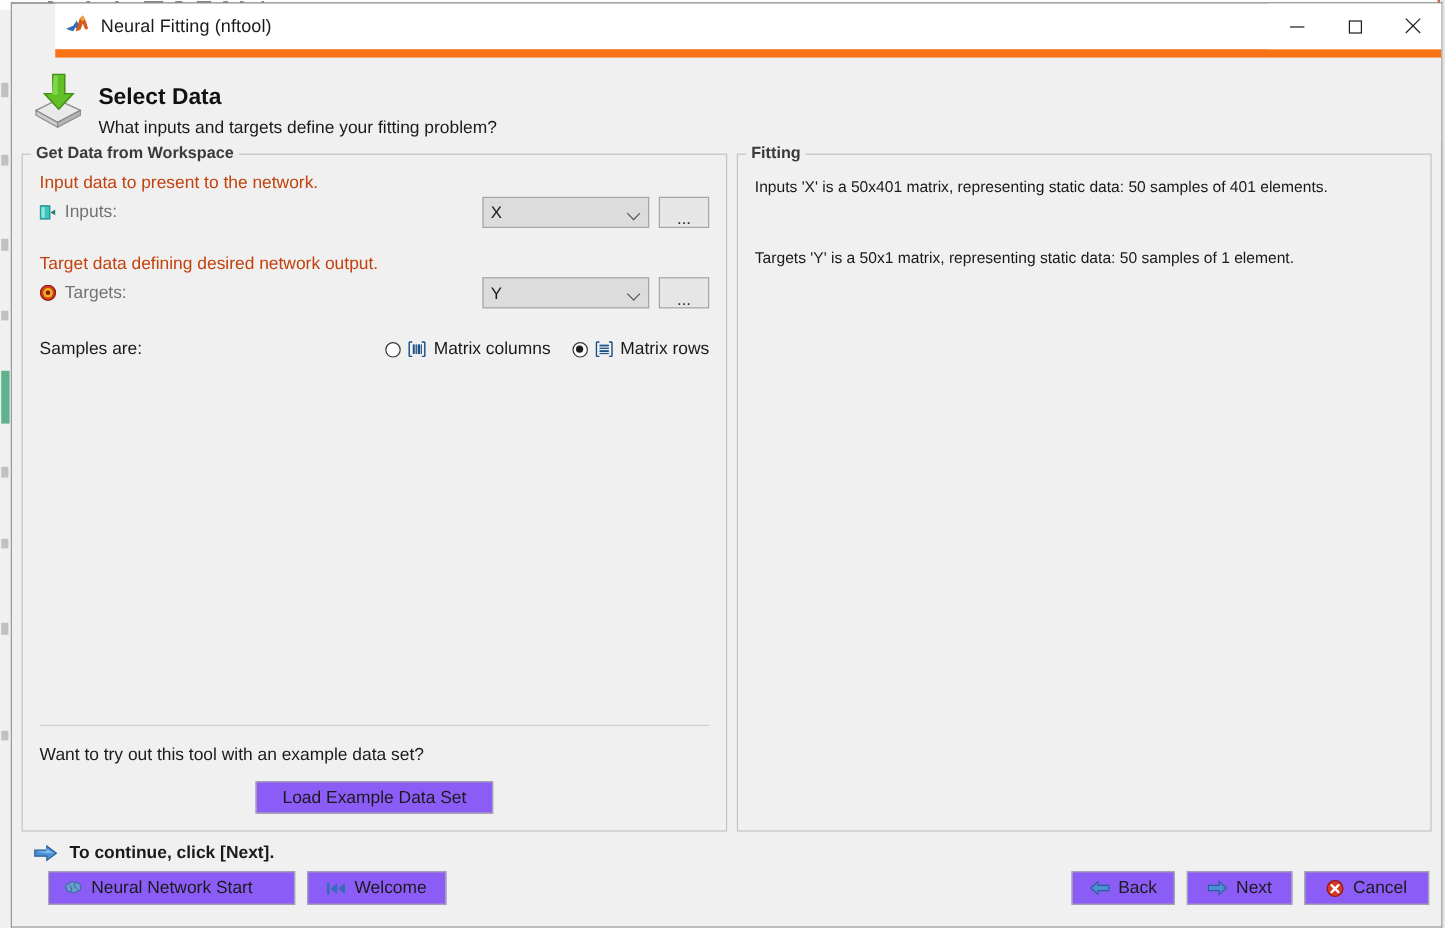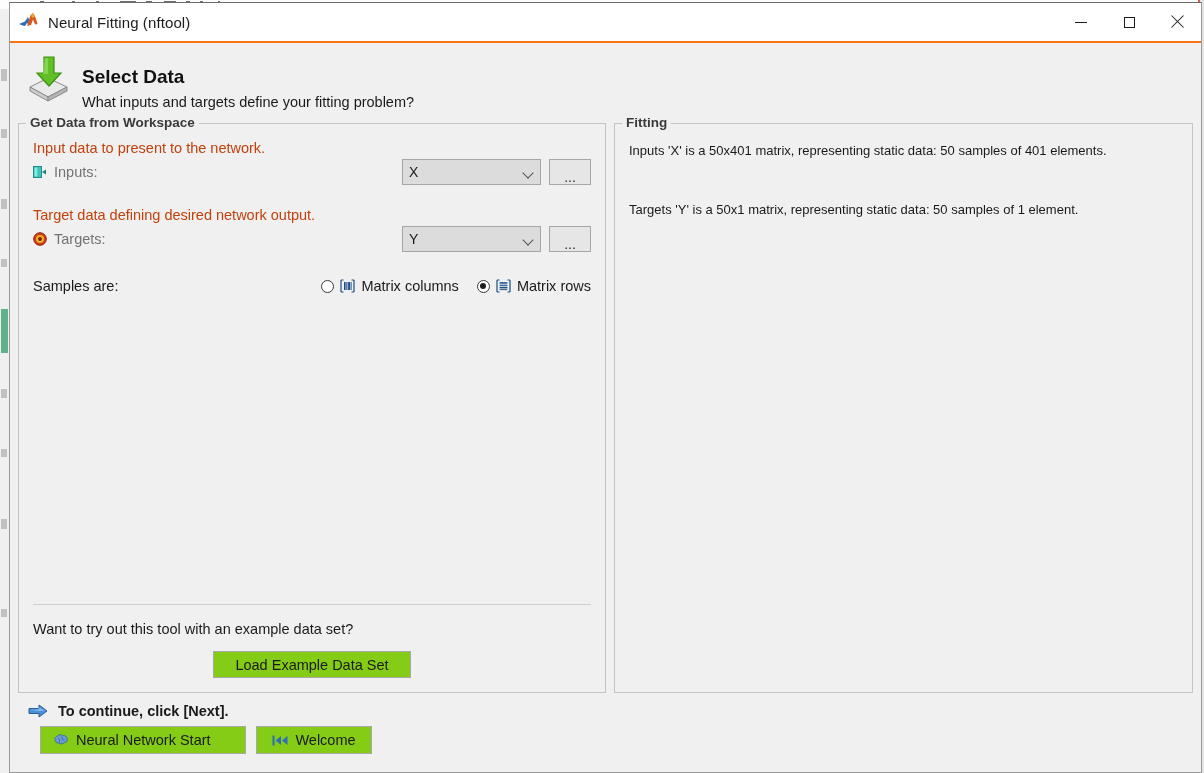--- a/index.html
+++ b/index.html
@@ -80,24 +80,25 @@
     box-sizing: border-box;
     display: flex;
     flex-direction: column;
   }
 
   
   #titlebar {
     height: 38px;
     min-height: 38px;
     background: #ffffff;
-    border-bottom: 2px solid #f97316;
+    border-bottom: 7px solid #f97316;
     display: flex;
     align-items: center;
     position: relative;
+    margin-left: 36px;
   }
   #titlebar .title-icon {
     margin-left: 8px;
     margin-right: 8px;
     width: 22px;
     height: 20px;
     position: relative;
     flex: 0 0 auto;
   }
   #titlebar .title-text {
@@ -315,21 +316,21 @@
   .hr-sep {
     border-top: 1px solid #cfcfcf;
     margin-bottom: 16px;
   }
   .example-q {
     font-size: 14.5px;
     color: #1a1a1a;
     margin-bottom: 14px;
   }
   .btn {
-    background: #84cc16;
+    background: #8b5cf6;
     border: 1px solid #a8a8a8;
     box-sizing: border-box;
     font-size: 14.5px;
     color: #1a1a1a;
     display: inline-flex;
     align-items: center;
     justify-content: center;
     gap: 7px;
     padding: 0 12px;
     height: 26px;
@@ -598,16 +599,45 @@
         <span class="ico">
           <svg width="16" height="13" viewBox="0 0 16 13">
             <rect x="0.5" y="1.5" width="2" height="10" fill="#2f6fb5"></rect>
             <path d="M9 2 L9 11 L3.6 6.5 Z" fill="#2f6fb5"></path>
             <path d="M15.5 2 L15.5 11 L10 6.5 Z" fill="#2f6fb5"></path>
           </svg>
         </span>
         <span>Welcome</span>
       </div>
 
+      <div class="right-group">
+        <div class="btn" id="back-btn">
+          <span class="ico">
+            <svg width="17" height="14" viewBox="0 0 17 14">
+              <path d="M16 4.8 L7 4.8 L7 1.6 L1 7 L7 12.4 L7 9.2 L16 9.2 Z" fill="#4a90d9" stroke="#2b5e96" stroke-width="1"></path>
+            </svg>
+          </span>
+          <span>Back</span>
+        </div>
+
+        <div class="btn" id="next-btn">
+          <span class="ico">
+            <svg width="17" height="14" viewBox="0 0 17 14">
+              <path d="M1 4.8 L10 4.8 L10 1.6 L16 7 L10 12.4 L10 9.2 L1 9.2 Z" fill="#4a90d9" stroke="#2b5e96" stroke-width="1"></path>
+            </svg>
+          </span>
+          <span>Next</span>
+        </div>
+
+        <div class="btn" id="cancel-btn">
+          <span class="ico">
+            <svg width="15" height="15" viewBox="0 0 15 15">
+              <circle cx="7.5" cy="7.5" r="6.6" fill="#d8372a" stroke="#8e1c12" stroke-width="1"></circle>
+              <path d="M4.6 4.6 L10.4 10.4 M10.4 4.6 L4.6 10.4" stroke="#ffffff" stroke-width="1.9" stroke-linecap="round"></path>
+            </svg>
+          </span>
+          <span>Cancel</span>
+        </div>
+      </div>
     </div>
   </div>
 
 </div>
 
 </body></html>

